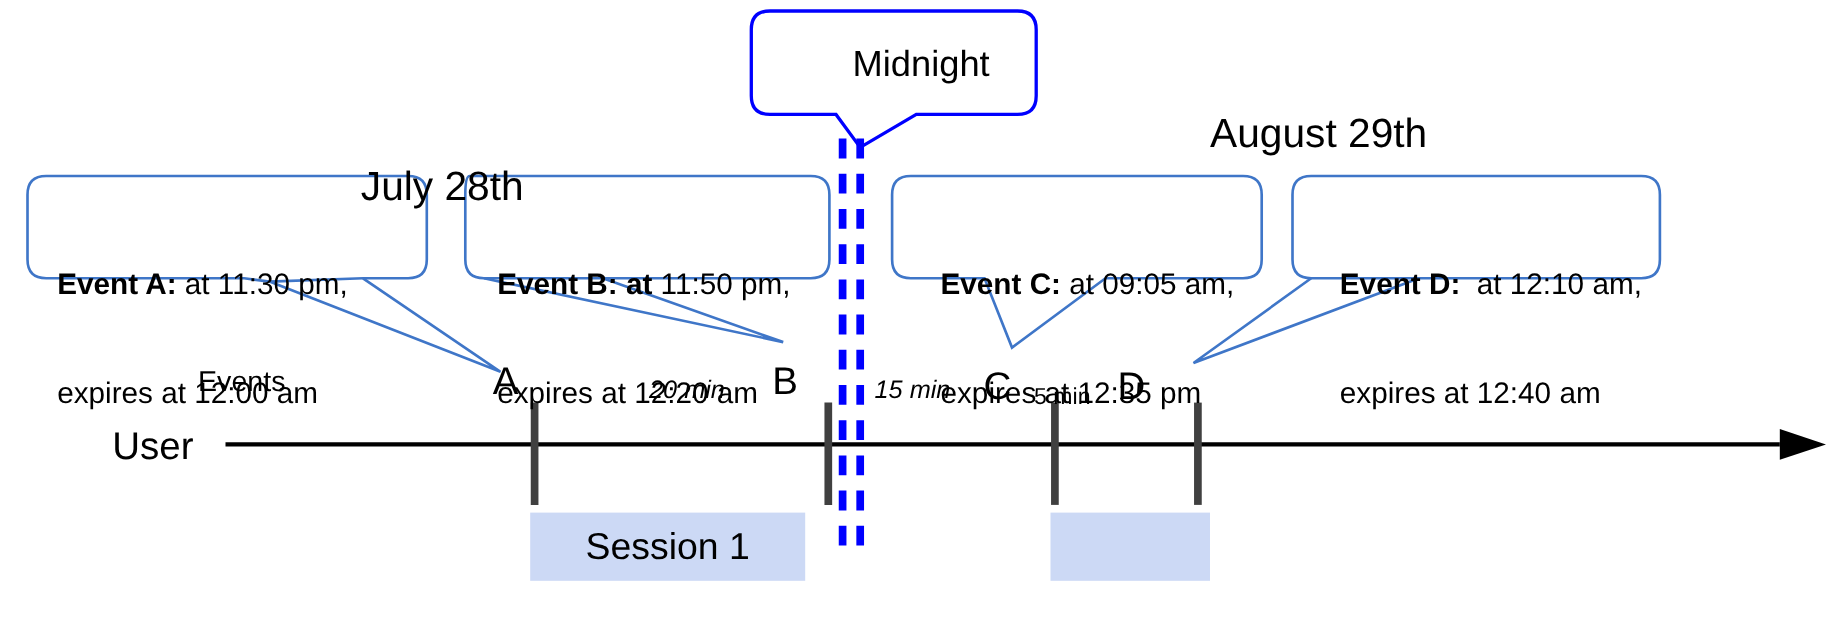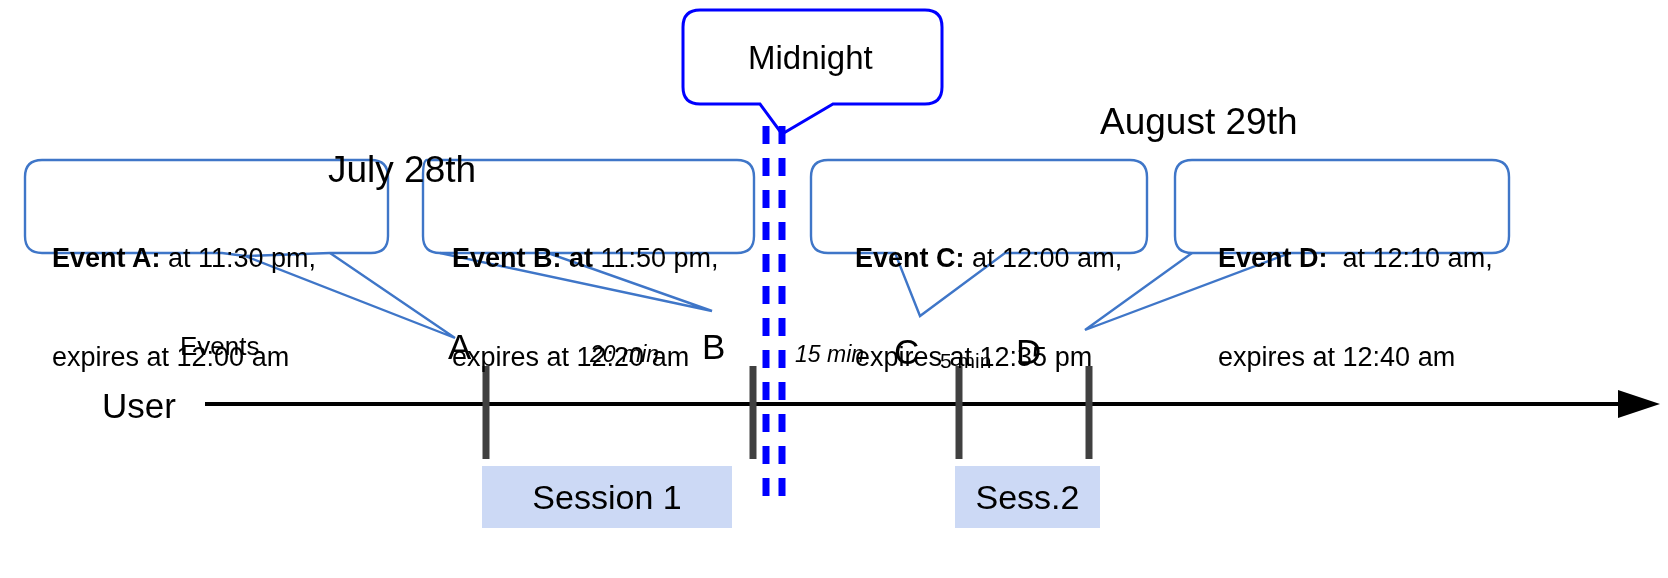--- a/index.html
+++ b/index.html
@@ -28,21 +28,21 @@
     font-family: "Liberation Sans", sans-serif;
     white-space: pre;
     line-height: 1.22;
   }
   .callout-text {
     font-size: 27px;
     color: #000000;
   }
   .callout-text b { font-weight: bold; margin-top: 31px; }
   .date-label { font-size: 37px; }
-  .midnight-label { font-size: 33px; }
+  .midnight-label { font-size: 33px; margin-left: 27px; }
   .lane-label-user { font-size: 35px; }
   .lane-label-events { font-size: 26px; }
   .ev-letter { font-size: 35px; }
   .gap-label { font-size: 23px; font-style: italic; }
   .gap-label-small { font-size: 21px; }
   .session-label { font-size: 34px; }
   .session-box {
     position: absolute;
     background: #ccd9f5;
     display: flex;
@@ -95,21 +95,21 @@
     <div><b>Event A:</b><span> at 11:30 pm,</span></div>
     <div>expires at 12:00 am</div>
   </div>
 
   <div class="txt callout-text" style="left:452px; top:176px; width:300px;">
     <div><b>Event B: at</b><span> 11:50 pm,</span></div>
     <div>expires at 12:20 am</div>
   </div>
 
   <div class="txt callout-text" style="left:855px; top:176px; width:295px;">
-    <div><b>Event C:</b><span> at 12:00 am,</span></div>
+    <div><b>Event C:</b><span> at 09:05 am,</span></div>
     <div>expires at 12:35 pm</div>
   </div>
 
   <div class="txt callout-text" style="left:1218px; top:176px; width:300px;">
     <div><b>Event D:</b><span>  at 12:10 am,</span></div>
     <div>expires at 12:40 am</div>
   </div>
 
   <div class="txt lane-label-events" style="left:180px; top:331px;">Events</div>
   <div class="txt lane-label-user" style="left:102px; top:385px;">User</div>
@@ -119,17 +119,14 @@
   <div class="txt ev-letter" style="left:894px; top:331px;">C</div>
   <div class="txt ev-letter" style="left:1016px; top:331px;">D</div>
 
   <div class="txt gap-label" style="left:590px; top:340px;">20 min</div>
   <div class="txt gap-label" style="left:795px; top:340px;">15 min</div>
   <div class="txt gap-label-small" style="left:940px; top:348px;">5 min</div>
 
   <div class="session-box" style="left:482px; top:466px; width:250px; height:62px; background:transparent;">
     <span class="session-label">Session 1</span>
   </div>
-  <div class="session-box" style="left:955px; top:466px; width:145px; height:62px; background:transparent;">
-    <span class="session-label">Sess.2</span>
-  </div>
 
 </div>
 
 </body></html>

